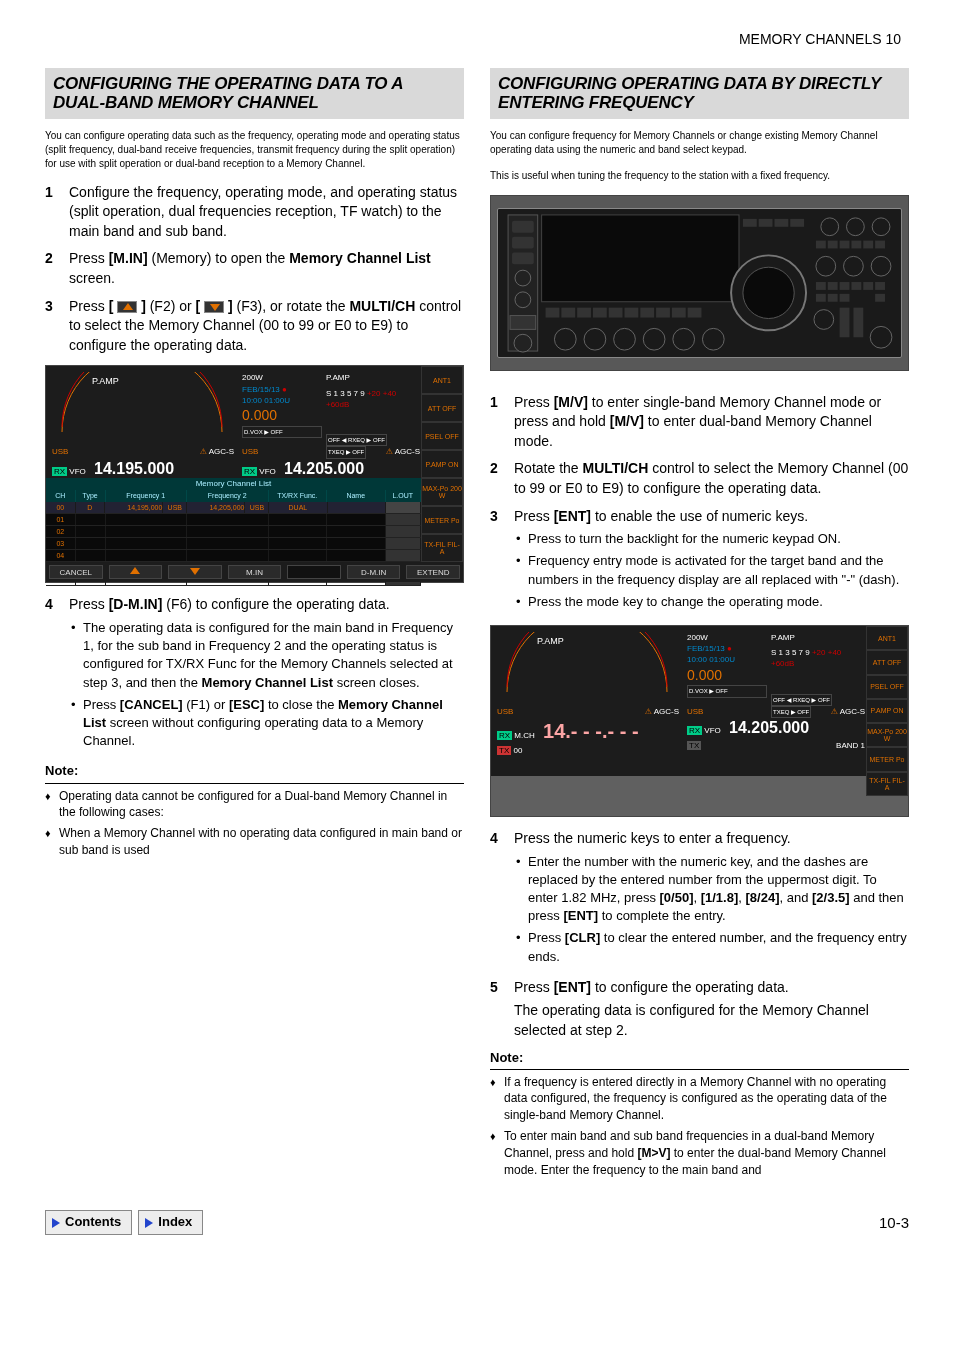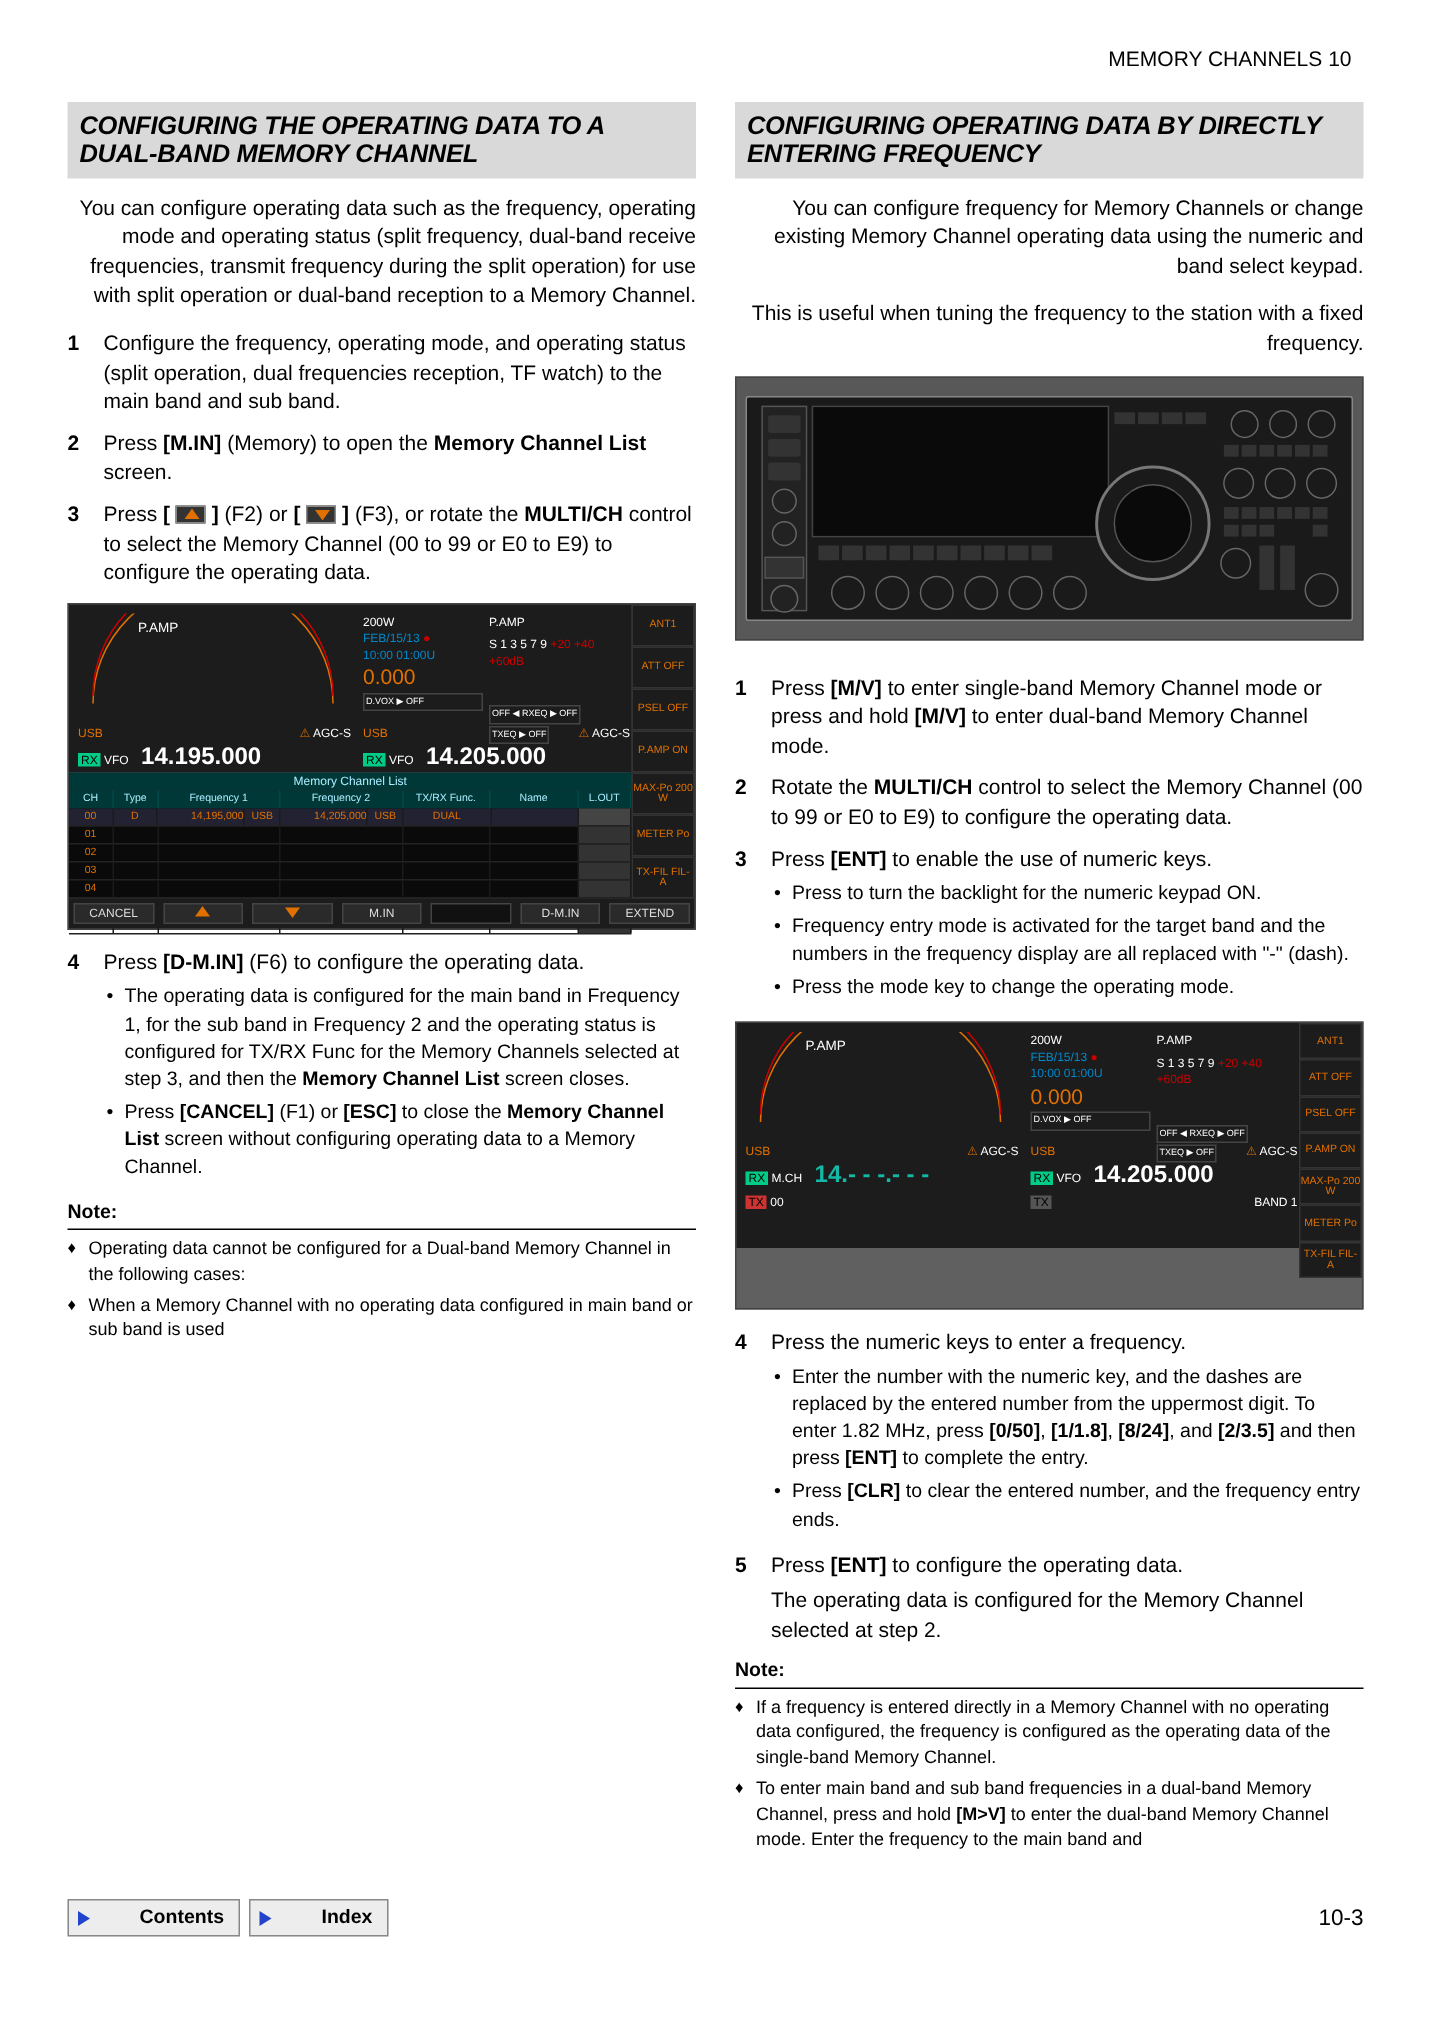--- a/index.html
+++ b/index.html
@@ -27,21 +27,21 @@
     background: #D9D9D9;
     font-weight: bold;
     font-style: italic;
     font-family: "Arial Narrow", Arial, sans-serif;
     font-size: 17px;
     padding: 6px 8px;
     margin-bottom: 10px;
     line-height: 1.15;
     letter-spacing: -0.2px;
   }
-  .intro { margin-bottom: 12px; font-size: 14px; text-align: right; }
+  .intro { margin-bottom: 12px; font-size: 10px; }
   ol.main { list-style: none; padding-left: 0; }
   ol.main > li { display: flex; margin-bottom: 8px; font-size: 14px; }
   ol.main > li .num { font-weight: bold; min-width: 24px; }
   ol.main > li .body { flex: 1; }
   ul.sub { list-style: none; padding-left: 0; margin-top: 4px; }
   ul.sub li { padding-left: 14px; position: relative; margin-bottom: 4px; font-size: 13px; }
   ul.sub li::before { content: "•"; position: absolute; left: 2px; }
   .bold { font-weight: bold; }
   .note-label { font-weight: bold; border-bottom: 1px solid #000; padding-bottom: 2px; margin-bottom: 4px; font-size: 13px; margin-top:6px;}
   ul.note { list-style: none; padding-left: 0; }
@@ -66,21 +66,20 @@
   .footer-btns { display: flex; gap: 6px; }
   .f-btn {
     display: inline-flex;
     align-items: center;
     background: #EDEDED;
     border: 1px solid #888;
     font-size: 13px;
     font-weight: bold;
     padding: 2px 10px 2px 6px;
     cursor: pointer;
-    gap: 28px;
   }
   .f-btn .tri {
     width: 0; height: 0;
     border-top: 5px solid transparent;
     border-bottom: 5px solid transparent;
     border-left: 8px solid #2244cc;
     margin-right: 5px;
   }
   .pagenum { font-size: 15px; }
   
@@ -419,21 +418,21 @@
         </div>
         <div style="position:absolute;left:280px;top:6px;width:94px;font-size:8px;">
           <div style="color:#fff;">P.AMP</div>
           <div style="color:#fff;margin-top:4px;">S 1 3 5 7 9 <span style="color:#c00;">+20 +40 +60dB</span></div>
           <div style="color:#fff;border:1px solid #444;font-size:6px;margin-top:24px;display:inline-block;padding:1px;">OFF ◀ RXEQ ▶ OFF</div>
           <div style="color:#fff;border:1px solid #444;font-size:6px;display:inline-block;padding:1px;">TXEQ ▶ OFF</div>
         </div>
         <div class="half l" style="font-size:8px;color:#e07000;">
           <span>USB</span> <span style="float:right;"><span style="color:#e07000;">⚠</span> <span style="color:#fff;">AGC-S</span></span><br>
           <span style="background:#0c8;color:#000;padding:0 2px;">RX</span> <span style="color:#fff;">M.CH</span>
-          <span style="color:#14b8a6;font-size:16px;font-weight:bold;margin-left:6px;">14.- - -.- - -</span><br>
+          <span style="color:#fca5a5;font-size:20px;font-weight:bold;margin-left:6px;">14.- - -.- - -</span><br>
           <span style="background:#c33;color:#000;padding:0 2px;">TX</span> <span style="color:#fff;">00</span>
         </div>
         <div class="half r" style="font-size:8px;color:#e07000;">
           <span>USB</span> <span style="float:right;"><span style="color:#e07000;">⚠</span> <span style="color:#fff;">AGC-S</span></span><br>
           <span style="background:#0c8;color:#000;padding:0 2px;">RX</span> <span style="color:#fff;">VFO</span>
           <span style="color:#fff;font-size:16px;font-weight:bold;margin-left:6px;">14.205.000</span><br>
           <span style="background:#555;color:#000;padding:0 2px;">TX</span>
           <span style="color:#fff;float:right;">BAND 1</span>
         </div>
       </div>

